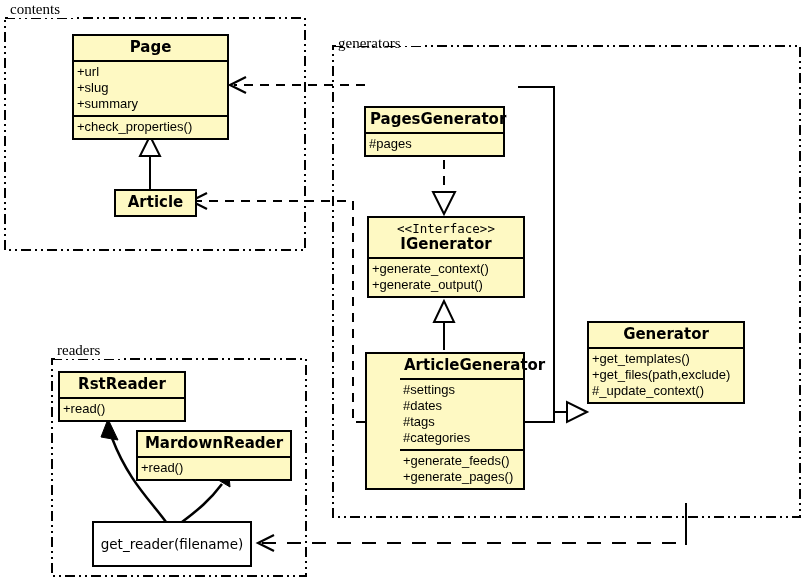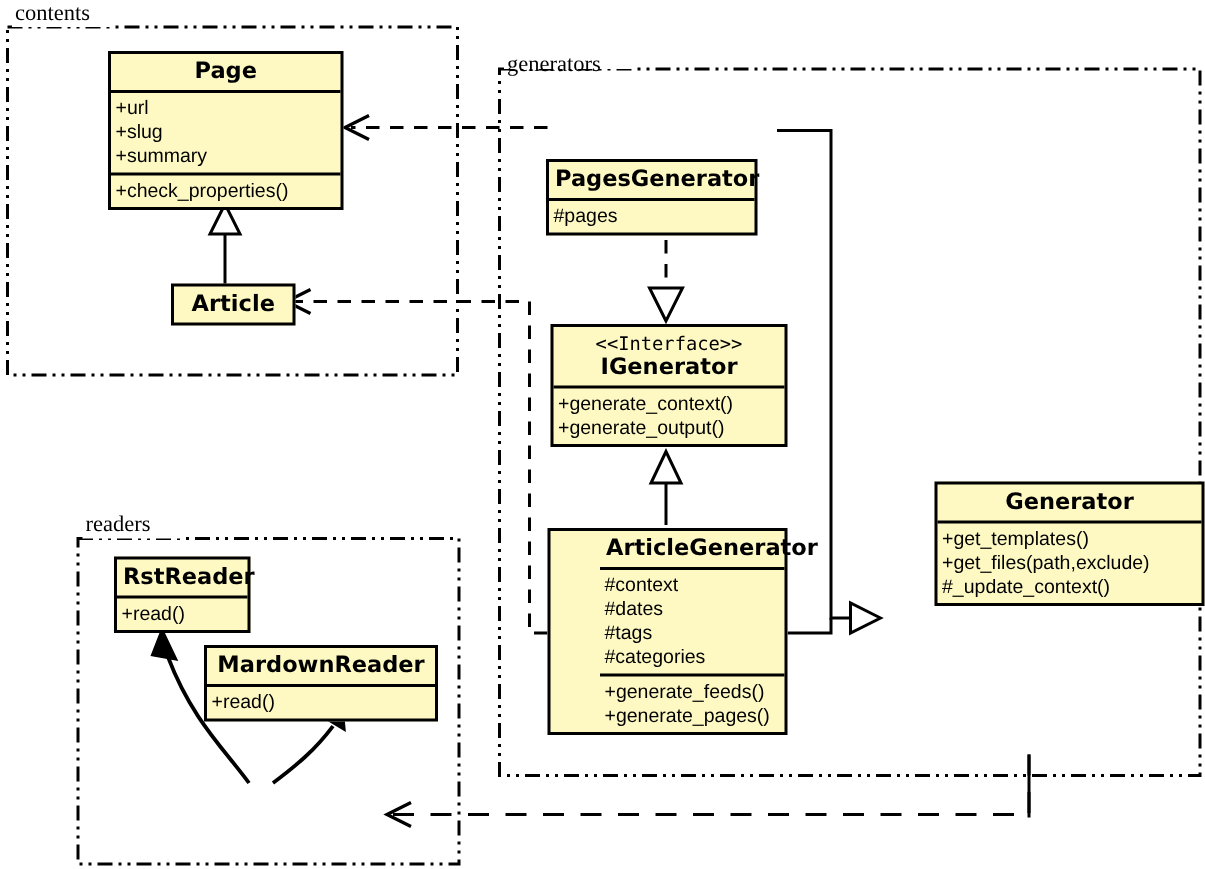--- a/index.html
+++ b/index.html
@@ -164,48 +164,51 @@
     </div>
     <div class="compartment sep">
       <div>+generate_context()</div>
       <div>+generate_output()</div>
     </div>
   </div>
 
   <div class="umlbox" style="left:365px; top:352px; width:160px;padding-left:33px;">
     <div class="title">ArticleGenerator</div>
     <div class="compartment sep">
-      <div>#context</div>
+      <div>#settings</div>
       <div>#dates</div>
       <div>#tags</div>
       <div>#categories</div>
     </div>
     <div class="compartment sep">
       <div>+generate_feeds()</div>
       <div>+generate_pages()</div>
     </div>
   </div>
 
-  <div class="umlbox" style="left:587px; top:321px; width:180px;margin-left:36px;">
+  <div class="umlbox" style="left:587px; top:321px; width:158px;">
     <div class="title">Generator</div>
     <div class="compartment sep">
       <div>+get_templates()</div>
       <div>+get_files(path,exclude)</div>
       <div>#_update_context()</div>
     </div>
   </div>
 
-  <div class="umlbox" style="left:76px; top:371px; width:91px;">
+  <div class="umlbox" style="left:58px; top:371px; width:128px;">
     <div class="title">RstReader</div>
     <div class="compartment sep">
       <div>+read()</div>
     </div>
   </div>
 
   <div class="umlbox" style="left:136px; top:430px; width:156px;">
     <div class="title">MardownReader</div>
     <div class="compartment sep">
       <div>+read()</div>
     </div>
   </div>
 
+  <div class="plainbox" style="left:92px; top:521px; width:160px; height:46px;">
+    <span>get_reader(filename)</span>
+  </div>
 
 </div>
 
 </body></html>

